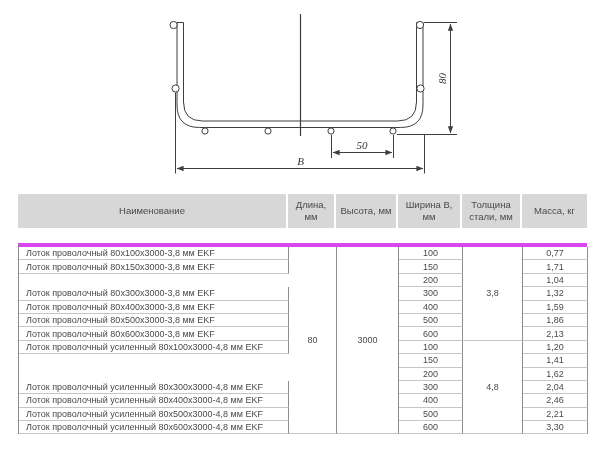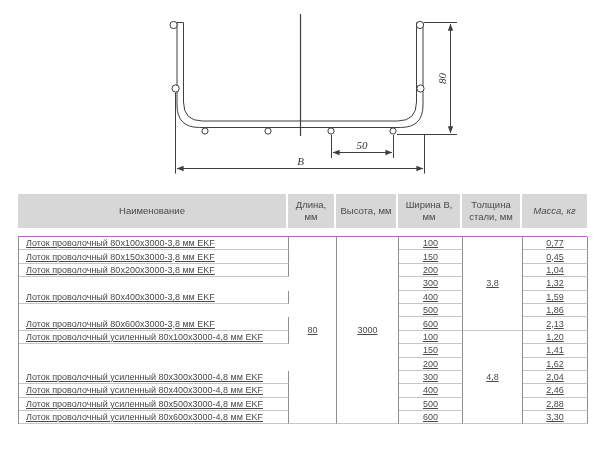--- a/index.html
+++ b/index.html
@@ -17,26 +17,26 @@
     display:grid;margin-top:1px;
     grid-template-columns:270px 48px 62px 64px 60px 65px;
     height:34px;
   }
   .hcell{
     box-sizing:border-box;background:#d7d7d7;
     border-right:2px solid #ffffff;
     display:flex;align-items:center;justify-content:center;text-align:center;
     font-size:9.5px;line-height:1.25;color:#4a4a4a;padding:1px 2px;
   }
-  .hcell:last-child{border-right:none;font-style:italic;}
+  .hcell:last-child{border-right:none;}
   .tbody{
-    display:grid;margin-top:8px;
+    display:grid;margin-top:15px;
     grid-template-columns:270px 48px 62px 64px 60px 65px;
     grid-template-rows:repeat(14,13.4px);
-    border-left:1px solid #8f8f8f;border-top:1px solid #d946ef;text-decoration:underline;
+    border-left:1px solid #8f8f8f;border-top:4px solid #d946ef;
   }
   .bcell{
     box-sizing:border-box;
     border-right:1px solid #8f8f8f;border-bottom:1px solid #c6c6c6;
     display:flex;align-items:center;justify-content:center;
     font-size:9px;color:#4a4a4a;overflow:hidden;white-space:nowrap;
   }
   .bcell.name{justify-content:flex-start;padding-left:7px;}
 </style>
 </head>
@@ -97,22 +97,23 @@
     <div class="hcell">Высота, мм</div>
     <div class="hcell">Ширина В, мм</div>
     <div class="hcell">Толщина стали, мм</div>
     <div class="hcell">Масса, кг</div>
   </div>
 
   <div class="tbody">
 
     <div class="bcell name" style="grid-column:1;grid-row:1">Лоток проволочный 80x100x3000-3,8 мм EKF</div>
     <div class="bcell name" style="grid-column:1;grid-row:2">Лоток проволочный 80x150x3000-3,8 мм EKF</div>
-    <div class="bcell name" style="grid-column:1;grid-row:3">Лоток проволочный 80x200x3000-3,8 мм EKF</div>
+    <div class="bcell name" style="grid-column:1;grid-row:4">Лоток проволочный 80x300x3000-3,8 мм EKF</div>
     <div class="bcell name" style="grid-column:1;grid-row:5">Лоток проволочный 80x400x3000-3,8 мм EKF</div>
+    <div class="bcell name" style="grid-column:1;grid-row:6">Лоток проволочный 80x500x3000-3,8 мм EKF</div>
     <div class="bcell name" style="grid-column:1;grid-row:7">Лоток проволочный 80x600x3000-3,8 мм EKF</div>
     <div class="bcell name" style="grid-column:1;grid-row:8">Лоток проволочный усиленный 80x100x3000-4,8 мм EKF</div>
     <div class="bcell name" style="grid-column:1;grid-row:11">Лоток проволочный усиленный 80x300x3000-4,8 мм EKF</div>
     <div class="bcell name" style="grid-column:1;grid-row:12">Лоток проволочный усиленный 80x400x3000-4,8 мм EKF</div>
     <div class="bcell name" style="grid-column:1;grid-row:13">Лоток проволочный усиленный 80x500x3000-4,8 мм EKF</div>
     <div class="bcell name" style="grid-column:1;grid-row:14">Лоток проволочный усиленный 80x600x3000-4,8 мм EKF</div>
 
     <div class="bcell" style="grid-column:2;grid-row:1/15">80</div>
     <div class="bcell" style="grid-column:3;grid-row:1/15">3000</div>
 
@@ -128,27 +129,27 @@
     <div class="bcell" style="grid-column:4;grid-row:10">200</div>
     <div class="bcell" style="grid-column:4;grid-row:11">300</div>
     <div class="bcell" style="grid-column:4;grid-row:12">400</div>
     <div class="bcell" style="grid-column:4;grid-row:13">500</div>
     <div class="bcell" style="grid-column:4;grid-row:14">600</div>
 
     <div class="bcell" style="grid-column:5;grid-row:1/8">3,8</div>
     <div class="bcell" style="grid-column:5;grid-row:8/15">4,8</div>
 
     <div class="bcell" style="grid-column:6;grid-row:1">0,77</div>
-    <div class="bcell" style="grid-column:6;grid-row:2">0,45</div>
+    <div class="bcell" style="grid-column:6;grid-row:2">1,71</div>
     <div class="bcell" style="grid-column:6;grid-row:3">1,04</div>
     <div class="bcell" style="grid-column:6;grid-row:4">1,32</div>
     <div class="bcell" style="grid-column:6;grid-row:5">1,59</div>
     <div class="bcell" style="grid-column:6;grid-row:6">1,86</div>
     <div class="bcell" style="grid-column:6;grid-row:7">2,13</div>
     <div class="bcell" style="grid-column:6;grid-row:8">1,20</div>
     <div class="bcell" style="grid-column:6;grid-row:9">1,41</div>
     <div class="bcell" style="grid-column:6;grid-row:10">1,62</div>
     <div class="bcell" style="grid-column:6;grid-row:11">2,04</div>
     <div class="bcell" style="grid-column:6;grid-row:12">2,46</div>
-    <div class="bcell" style="grid-column:6;grid-row:13">2,88</div>
+    <div class="bcell" style="grid-column:6;grid-row:13">2,21</div>
     <div class="bcell" style="grid-column:6;grid-row:14">3,30</div>
   </div>
 </div>
 
 </body></html>

